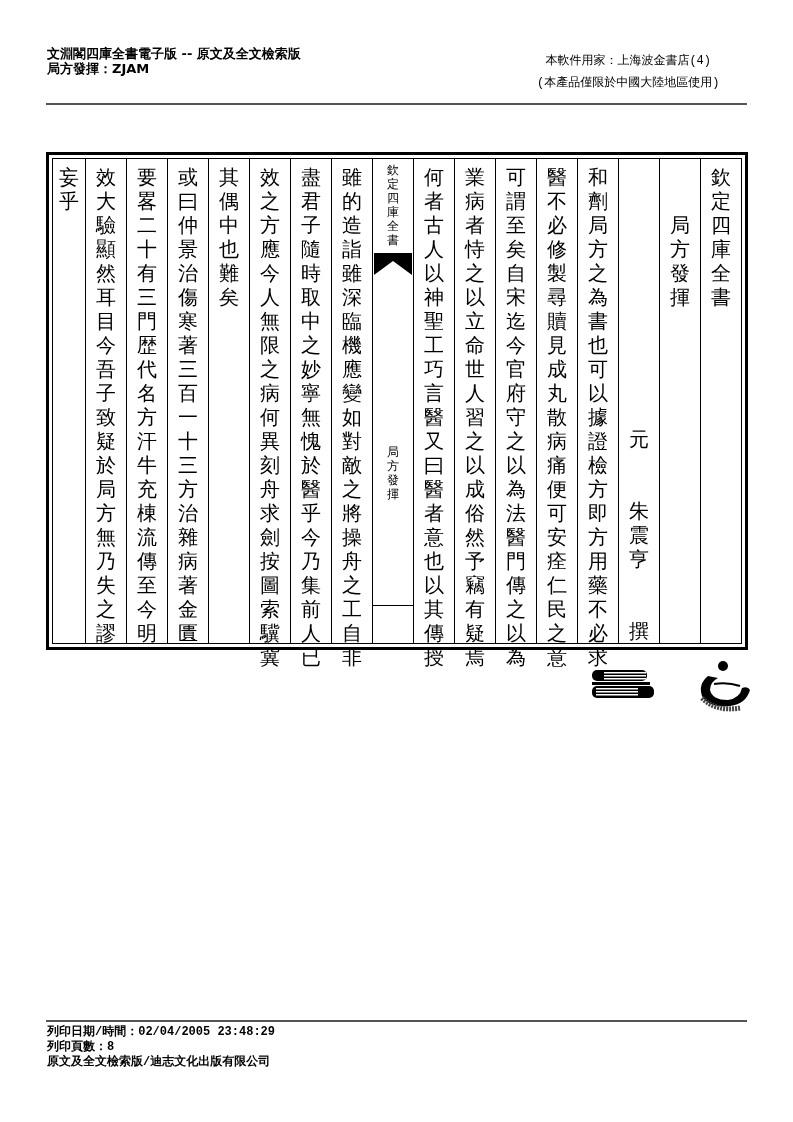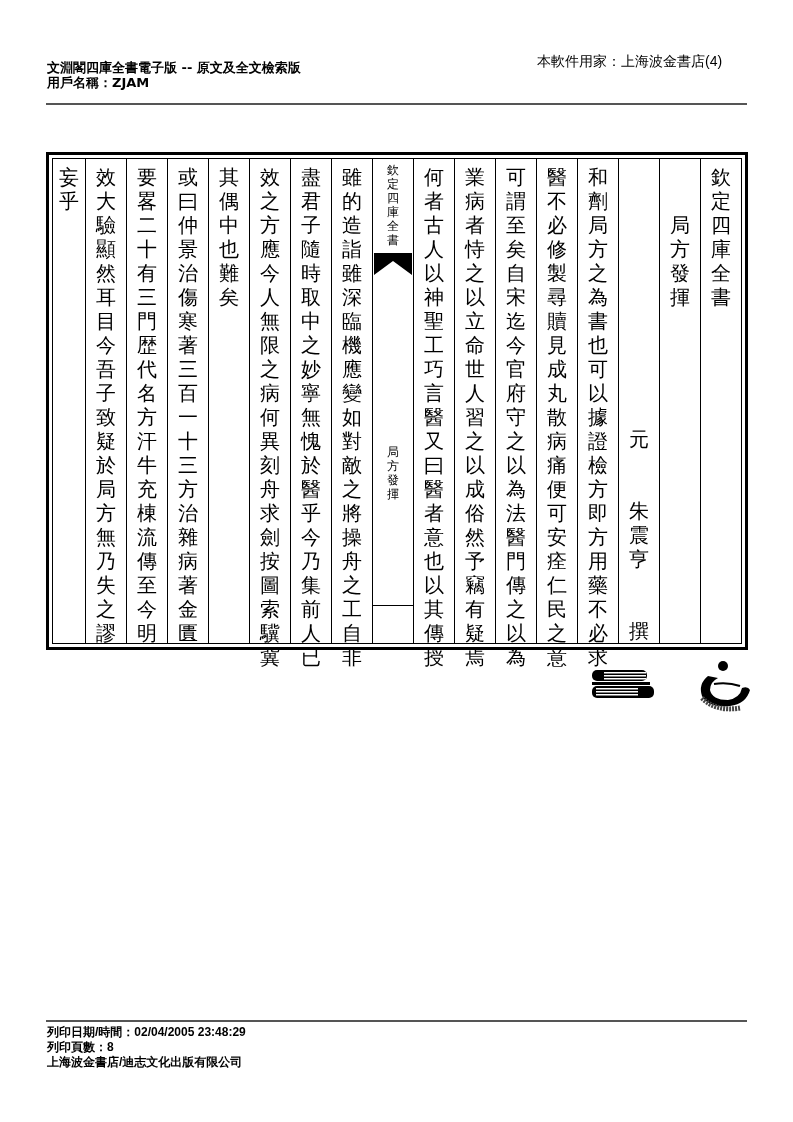--- a/index.html
+++ b/index.html
@@ -1,22 +1,22 @@
 <!DOCTYPE html>
 <html><head>
 <meta charset="utf-8">
 <style>
   html, body { margin: 0; padding: 0; background: #ffffff; }
   body { width: 793px; height: 1122px; position: relative; overflow: hidden;
          font-family: "DejaVu Serif", "Liberation Serif", serif; color: #000; }
 
   .hdr-left { position: absolute; left: 47px; top: 46px; font-family: "DejaVu Sans", "Liberation Sans", sans-serif;
-              font-weight: bold; font-size: 13px; line-height: 15px; margin-top: 14px; }
-  .hdr-right { position: absolute; left: 537px; top: 50px; font-family: Liberation Sans, sans-serif;
-               font-size: 14px; line-height: 22px; text-align: center; }
+              font-weight: bold; font-size: 13px; line-height: 15px; }
+  .hdr-right { position: absolute; left: 537px; top: 50px; font-family: Liberation Mono, monospace;
+               font-size: 12px; line-height: 22px; text-align: center; }
   .hdr-rule { position: absolute; left: 46px; top: 103px; width: 701px; height: 2px; background: #555; }
 
   .frame-outer { position: absolute; left: 46px; top: 152px; width: 696px; height: 492px;
                  border: 3px solid #000; }
   .frame-inner { position: absolute; left: 3px; top: 3px; right: 3px; bottom: 3px;
                  border: 1px solid #000; display: flex; flex-direction: row-reverse; }
 
   .col { width: 41px; flex: 0 0 auto; border-left: 1px solid #000; box-sizing: border-box;
          display: flex; flex-direction: column; align-items: center; padding-top: 6px; position: relative; }
   .col:last-child { border-left: none; flex: 1 1 auto; }
@@ -26,32 +26,33 @@
   .center-col { padding-top: 4px; }
   .center-col .sm { font-size: 12px; line-height: 14px; height: 14px; }
   .fishtail { width: 38px; height: 22px; margin-top: 6px; position: relative; }
   .fishtail svg { display: block; }
   .center-col .title-sm { margin-top: 170px; }
   .center-col .lower-rule { position: absolute; left: 0; right: 0; top: 446px; height: 1px; background: #000; }
 
   .logos { position: absolute; left: 590px; top: 660px; width: 170px; height: 55px; }
 
   .ftr-rule { position: absolute; left: 46px; top: 1020px; width: 701px; height: 2px; background: #555; }
-  .ftr { position: absolute; left: 47px; top: 1025px; font-family: Liberation Sans, sans-serif;
+  .ftr { position: absolute; left: 47px; top: 1025px; font-family: Liberation Mono, monospace;
          font-weight: bold; font-size: 12px; line-height: 15px; }
 </style>
 </head>
 <body>
 
 <div class="hdr-left">
   <div>文淵閣四庫全書電子版 -- 原文及全文檢索版</div>
-  <div>用戶名稱：ZJAM</div>
+  <div>局方發揮：ZJAM</div>
 </div>
 <div class="hdr-right">
   <div>本軟件用家：上海波金書店(4)</div>
+  <div>(本產品僅限於中國大陸地區使用)</div>
 </div>
 <div class="hdr-rule"></div>
 
 <div class="frame-outer">
   <div class="frame-inner" id="cols">
 
   <div class="col">
         <div class="ch">欽</div>
         <div class="ch">定</div>
         <div class="ch">四</div>
@@ -393,14 +394,14 @@
       <path d="M112 38 Q126 52 150 48" stroke="#444" stroke-width="5" fill="none" stroke-dasharray="2 1"></path>
       <path d="M124 24 Q138 22 150 26" stroke="#000" stroke-width="2" fill="none"></path>
     </g>
   </svg>
 </div>
 
 <div class="ftr-rule"></div>
 <div class="ftr">
   <div>列印日期/時間：02/04/2005 23:48:29</div>
   <div>列印頁數：8</div>
-  <div>上海波金書店/迪志文化出版有限公司</div>
+  <div>原文及全文檢索版/迪志文化出版有限公司</div>
 </div>
 
 </body></html>

